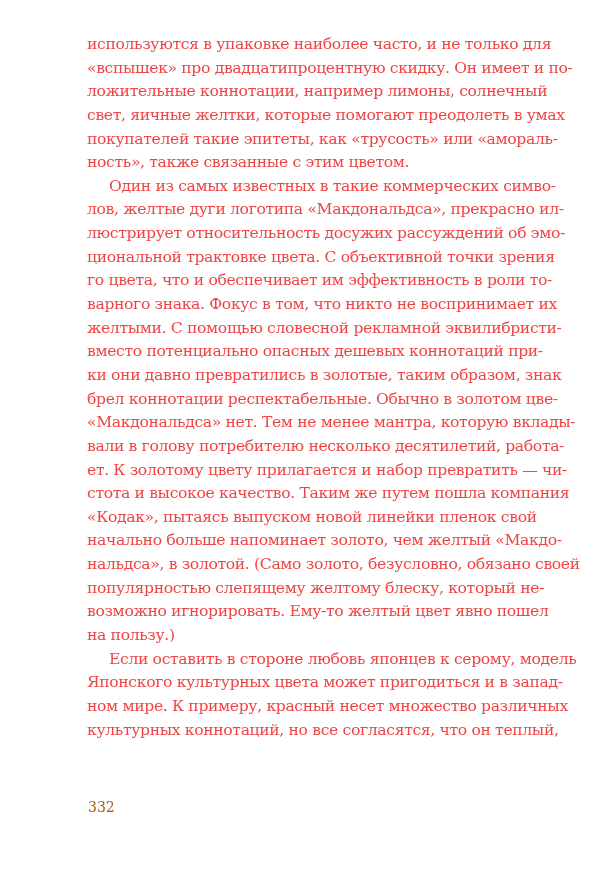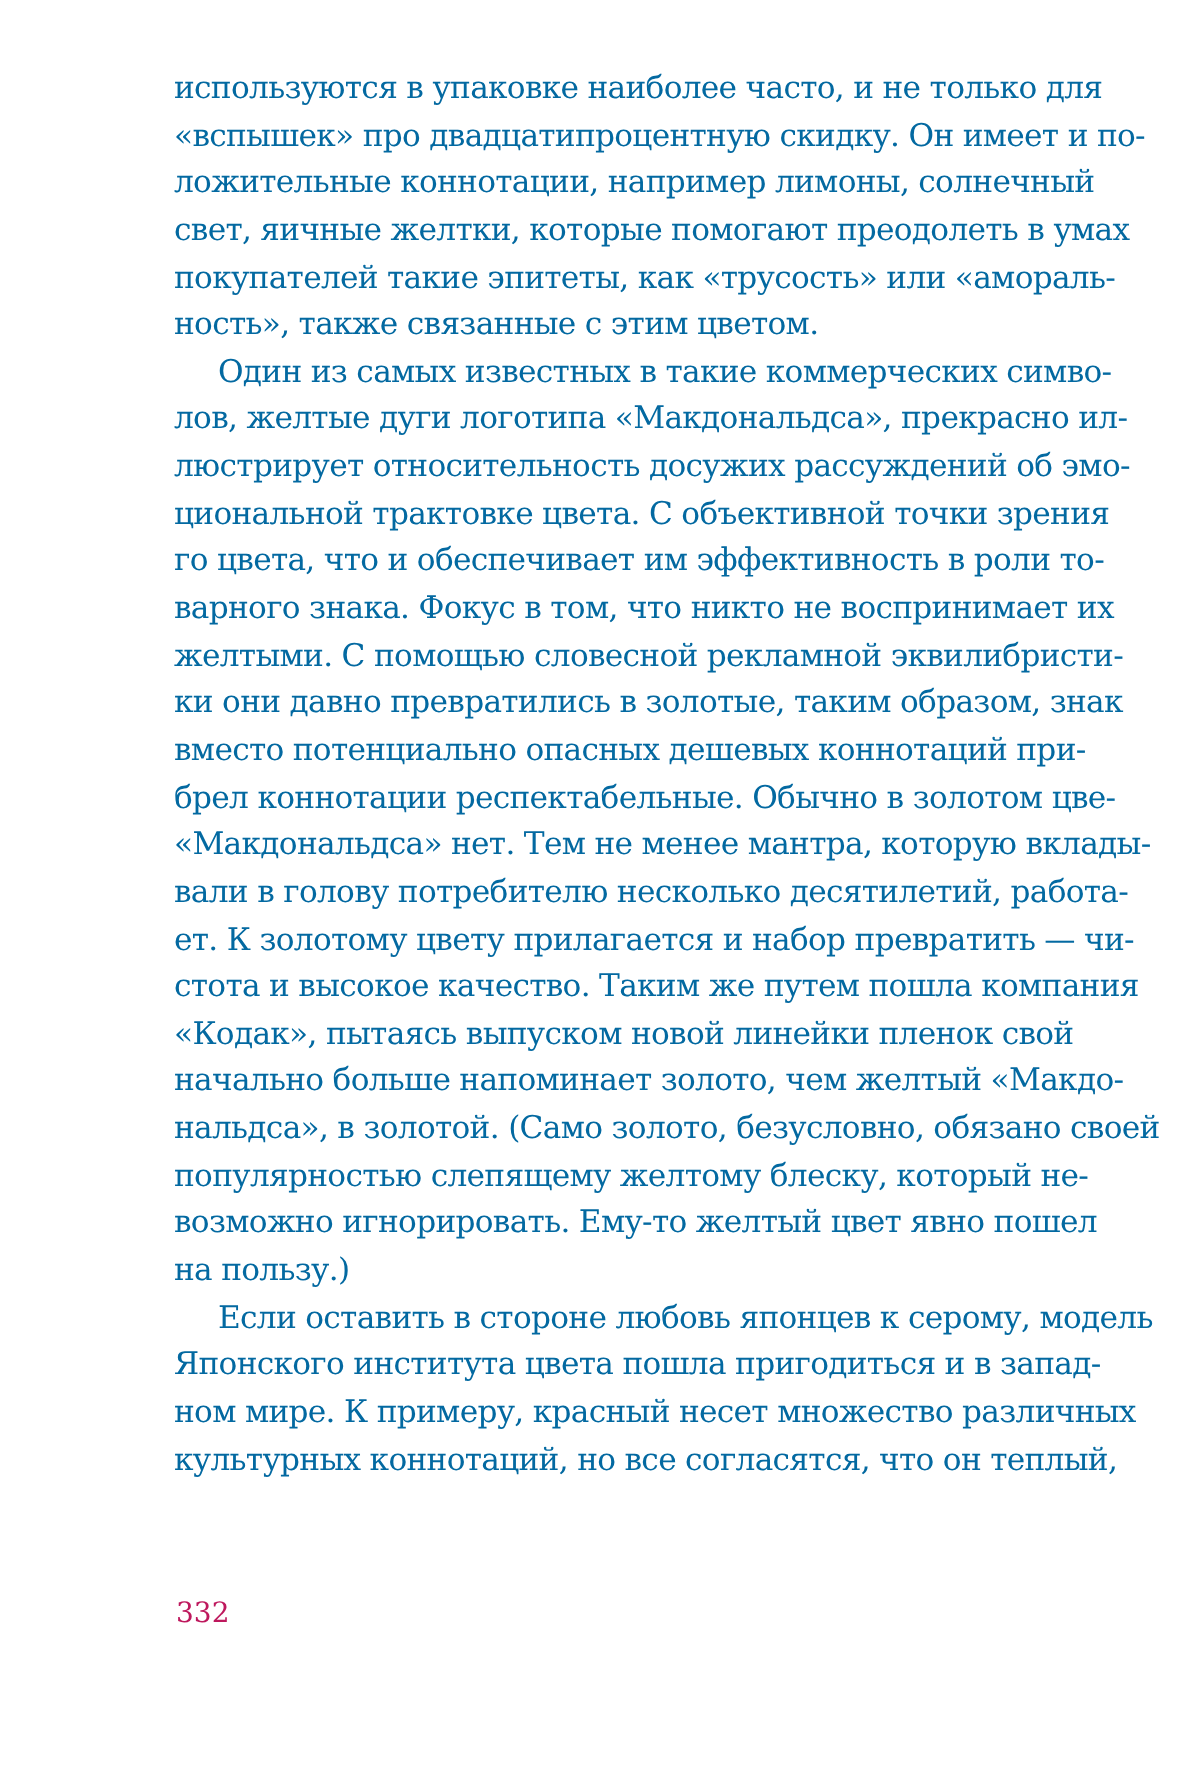--- a/index.html
+++ b/index.html
@@ -4,41 +4,41 @@
   <style>
     html, body { margin: 0; padding: 0; background: #ffffff; }
     body { width: 600px; height: 887px; position: relative; overflow: hidden; }
     .page {
       position: absolute;
       left: 87px;
       top: 33px;
       width: 426px;
       font-family: "DejaVu Serif", "Liberation Serif", serif;
       font-size: 15.6px;
-      color: #0369a1;
+      color: #ef4444;
       letter-spacing: -0.35px;
     }
     .line {
       display: block;
       height: 23.65px;
       line-height: 23.65px;
       white-space: nowrap;
       text-align: justify;
       text-align-last: justify;
       overflow: visible;
     }
     .line.last { text-align-last: left; }
     .line.indent { padding-left: 22px; }
     .page-number {
       position: absolute;
       left: 88px;
       top: 799px;
       font-family: "DejaVu Serif", "Liberation Serif", serif;
       font-size: 14px;
-      color: #be185d;
+      color: #a16207;
     }
   </style>
 </head>
 <body>
 
 <div class="page">
   <div>
     <span class="line">используются в упаковке наиболее часто, и не только для</span>
     <span class="line">«вспышек» про двадцатипроцентную скидку. Он имеет и по-</span>
     <span class="line">ложительные коннотации, например лимоны, солнечный</span>
@@ -47,35 +47,35 @@
     <span class="line last">ность», также связанные с этим цветом.</span>
   </div>
   <div>
     <span class="line indent">Один из самых известных в такие коммерческих симво-</span>
     <span class="line">лов, желтые дуги логотипа «Макдональдса», прекрасно ил-</span>
     <span class="line">люстрирует относительность досужих рассуждений об эмо-</span>
     <span class="line">циональной трактовке цвета. С объективной точки зрения</span>
     <span class="line">го цвета, что и обеспечивает им эффективность в роли то-</span>
     <span class="line">варного знака. Фокус в том, что никто не воспринимает их</span>
     <span class="line">желтыми. С помощью словесной рекламной эквилибристи-</span>
+    <span class="line">вместо потенциально опасных дешевых коннотаций при-</span>
     <span class="line">ки они давно превратились в золотые, таким образом, знак</span>
-    <span class="line">вместо потенциально опасных дешевых коннотаций при-</span>
     <span class="line">брел коннотации респектабельные. Обычно в золотом цве-</span>
     <span class="line">«Макдональдса» нет. Тем не менее мантра, которую вклады-</span>
     <span class="line">вали в голову потребителю несколько десятилетий, работа-</span>
     <span class="line">ет. К золотому цвету прилагается и набор превратить — чи-</span>
     <span class="line">стота и высокое качество. Таким же путем пошла компания</span>
     <span class="line">«Кодак», пытаясь выпуском новой линейки пленок свой</span>
     <span class="line">начально больше напоминает золото, чем желтый «Макдо-</span>
     <span class="line">нальдса», в золотой. (Само золото, безусловно, обязано своей</span>
     <span class="line">популярностью слепящему желтому блеску, который не-</span>
     <span class="line">возможно игнорировать. Ему-то желтый цвет явно пошел</span>
     <span class="line last">на пользу.)</span>
   </div>
   <div>
     <span class="line indent">Если оставить в стороне любовь японцев к серому, модель</span>
-    <span class="line">Японского института цвета пошла пригодиться и в запад-</span>
+    <span class="line">Японского культурных цвета может пригодиться и в запад-</span>
     <span class="line">ном мире. К примеру, красный несет множество различных</span>
     <span class="line">культурных коннотаций, но все согласятся, что он теплый,</span>
   </div>
 </div>
 
 <div class="page-number">332</div>
 
 </body></html>

